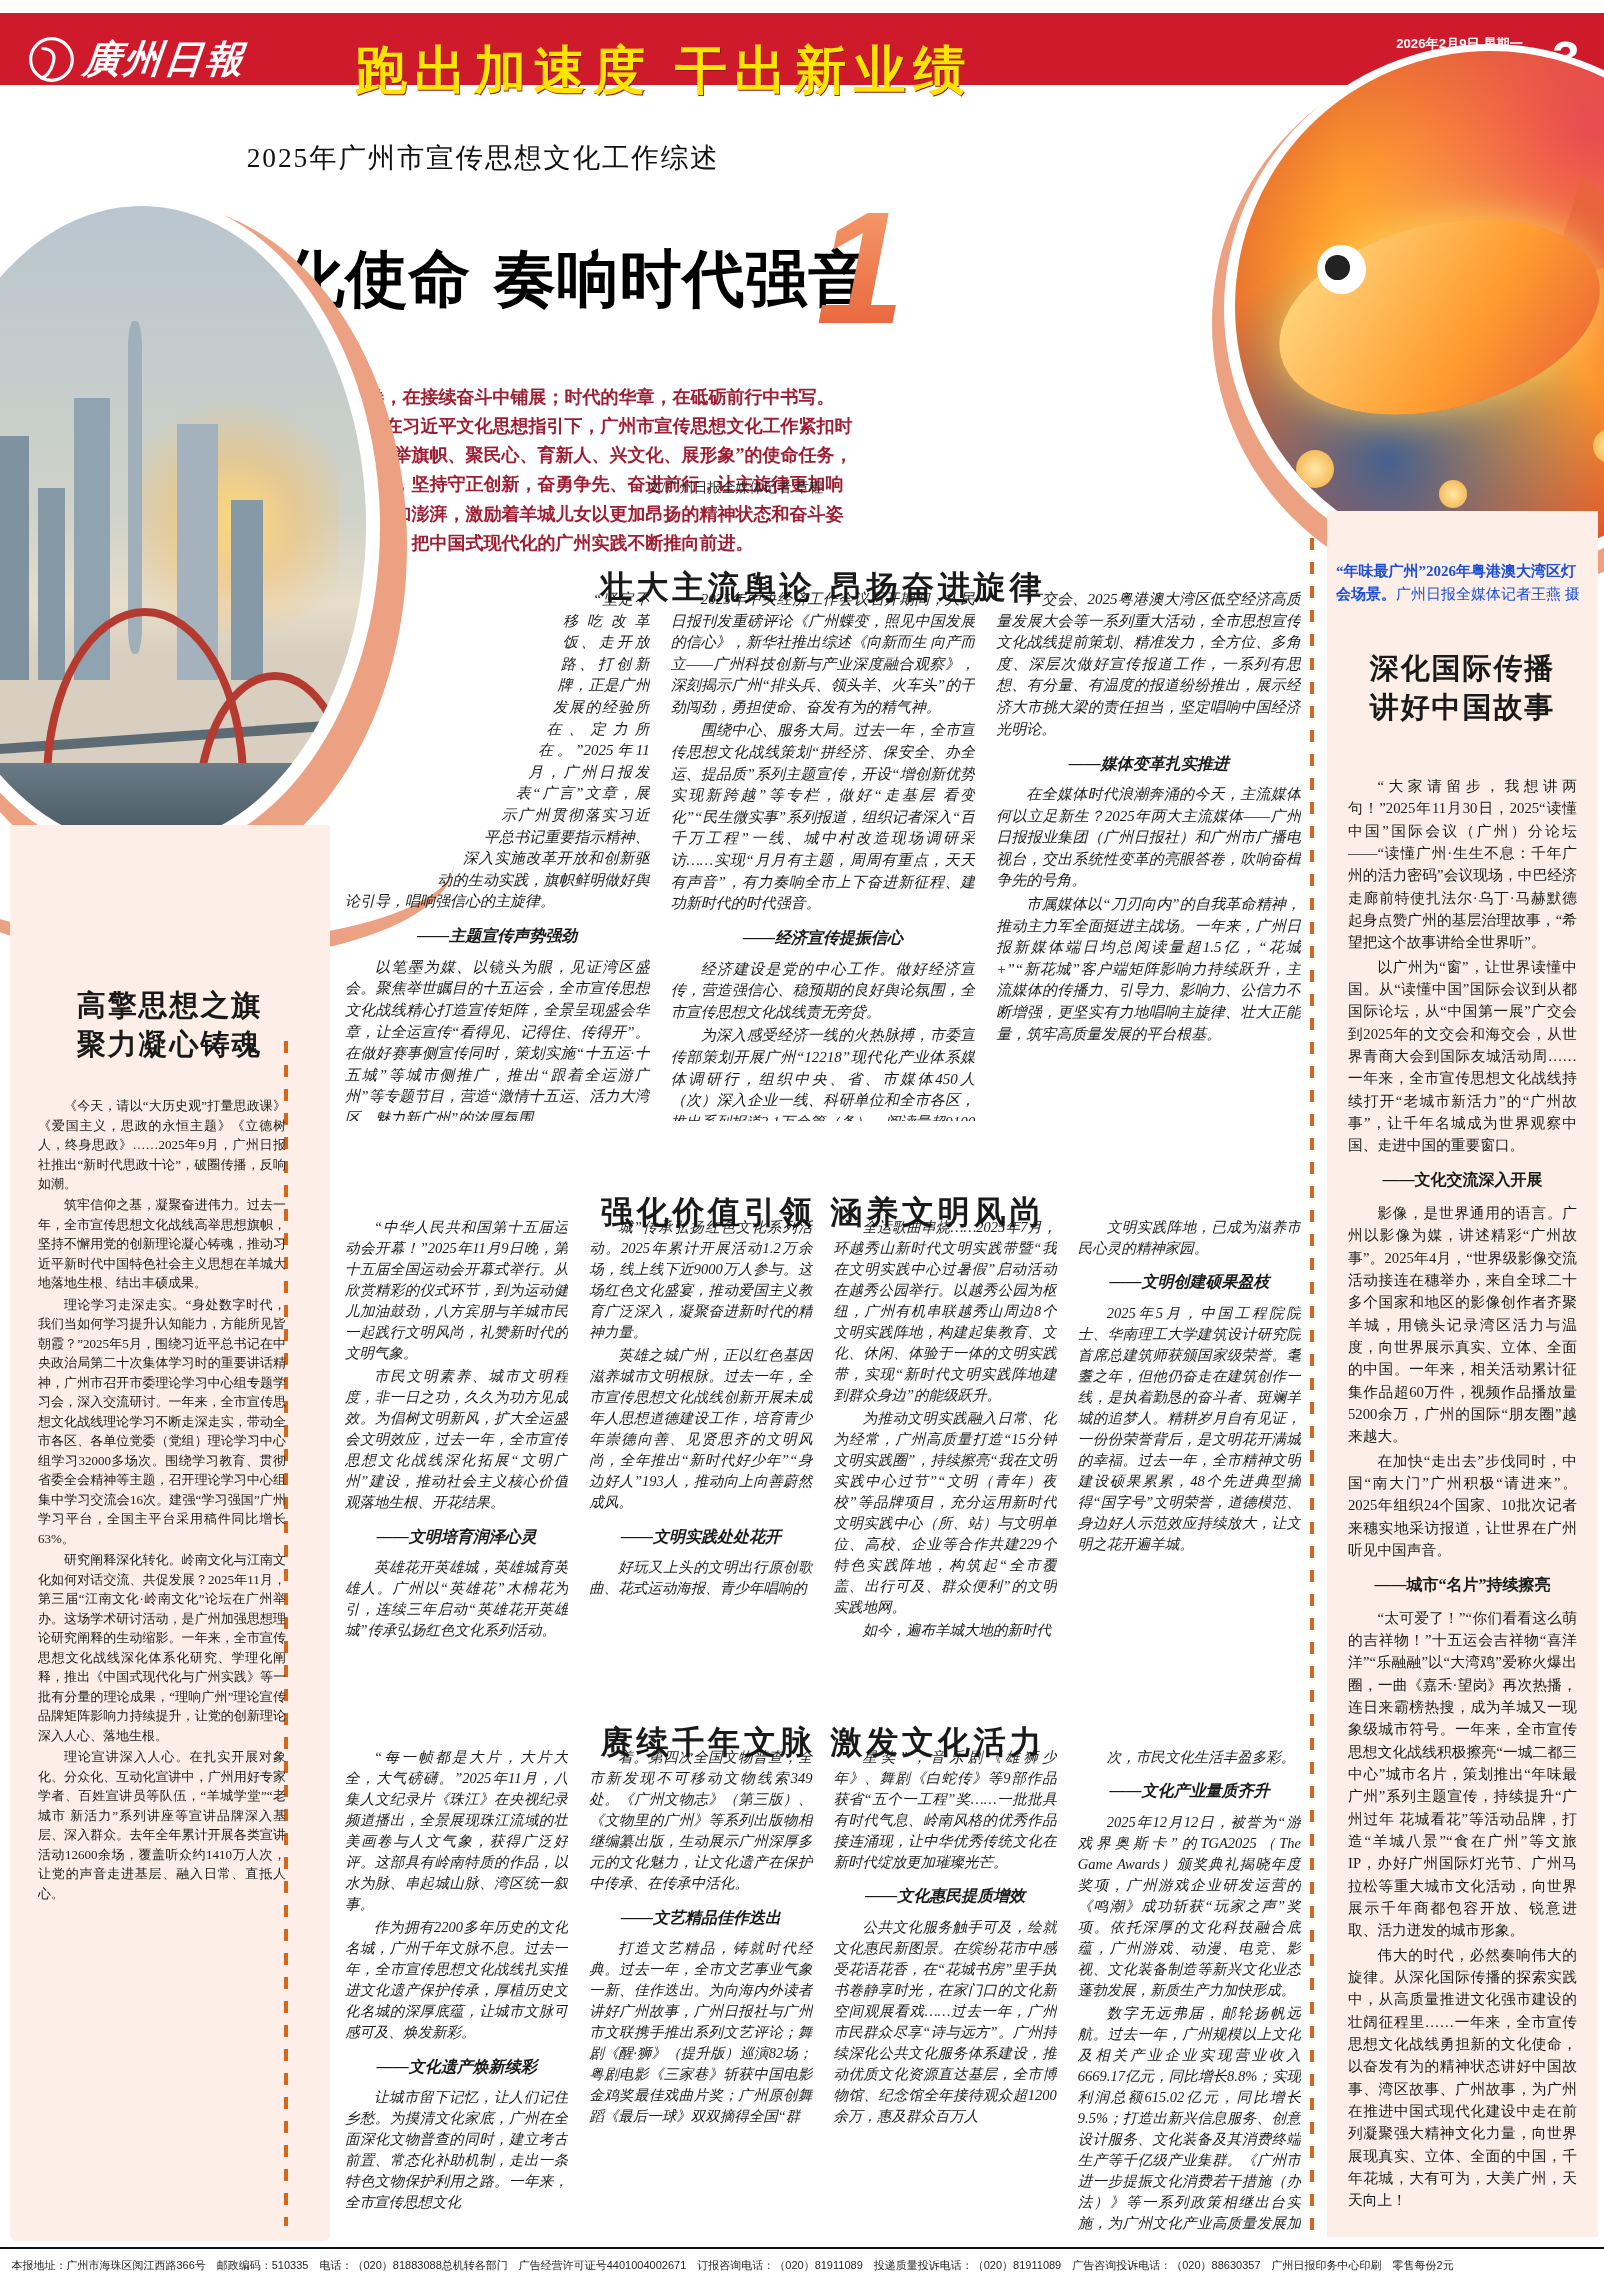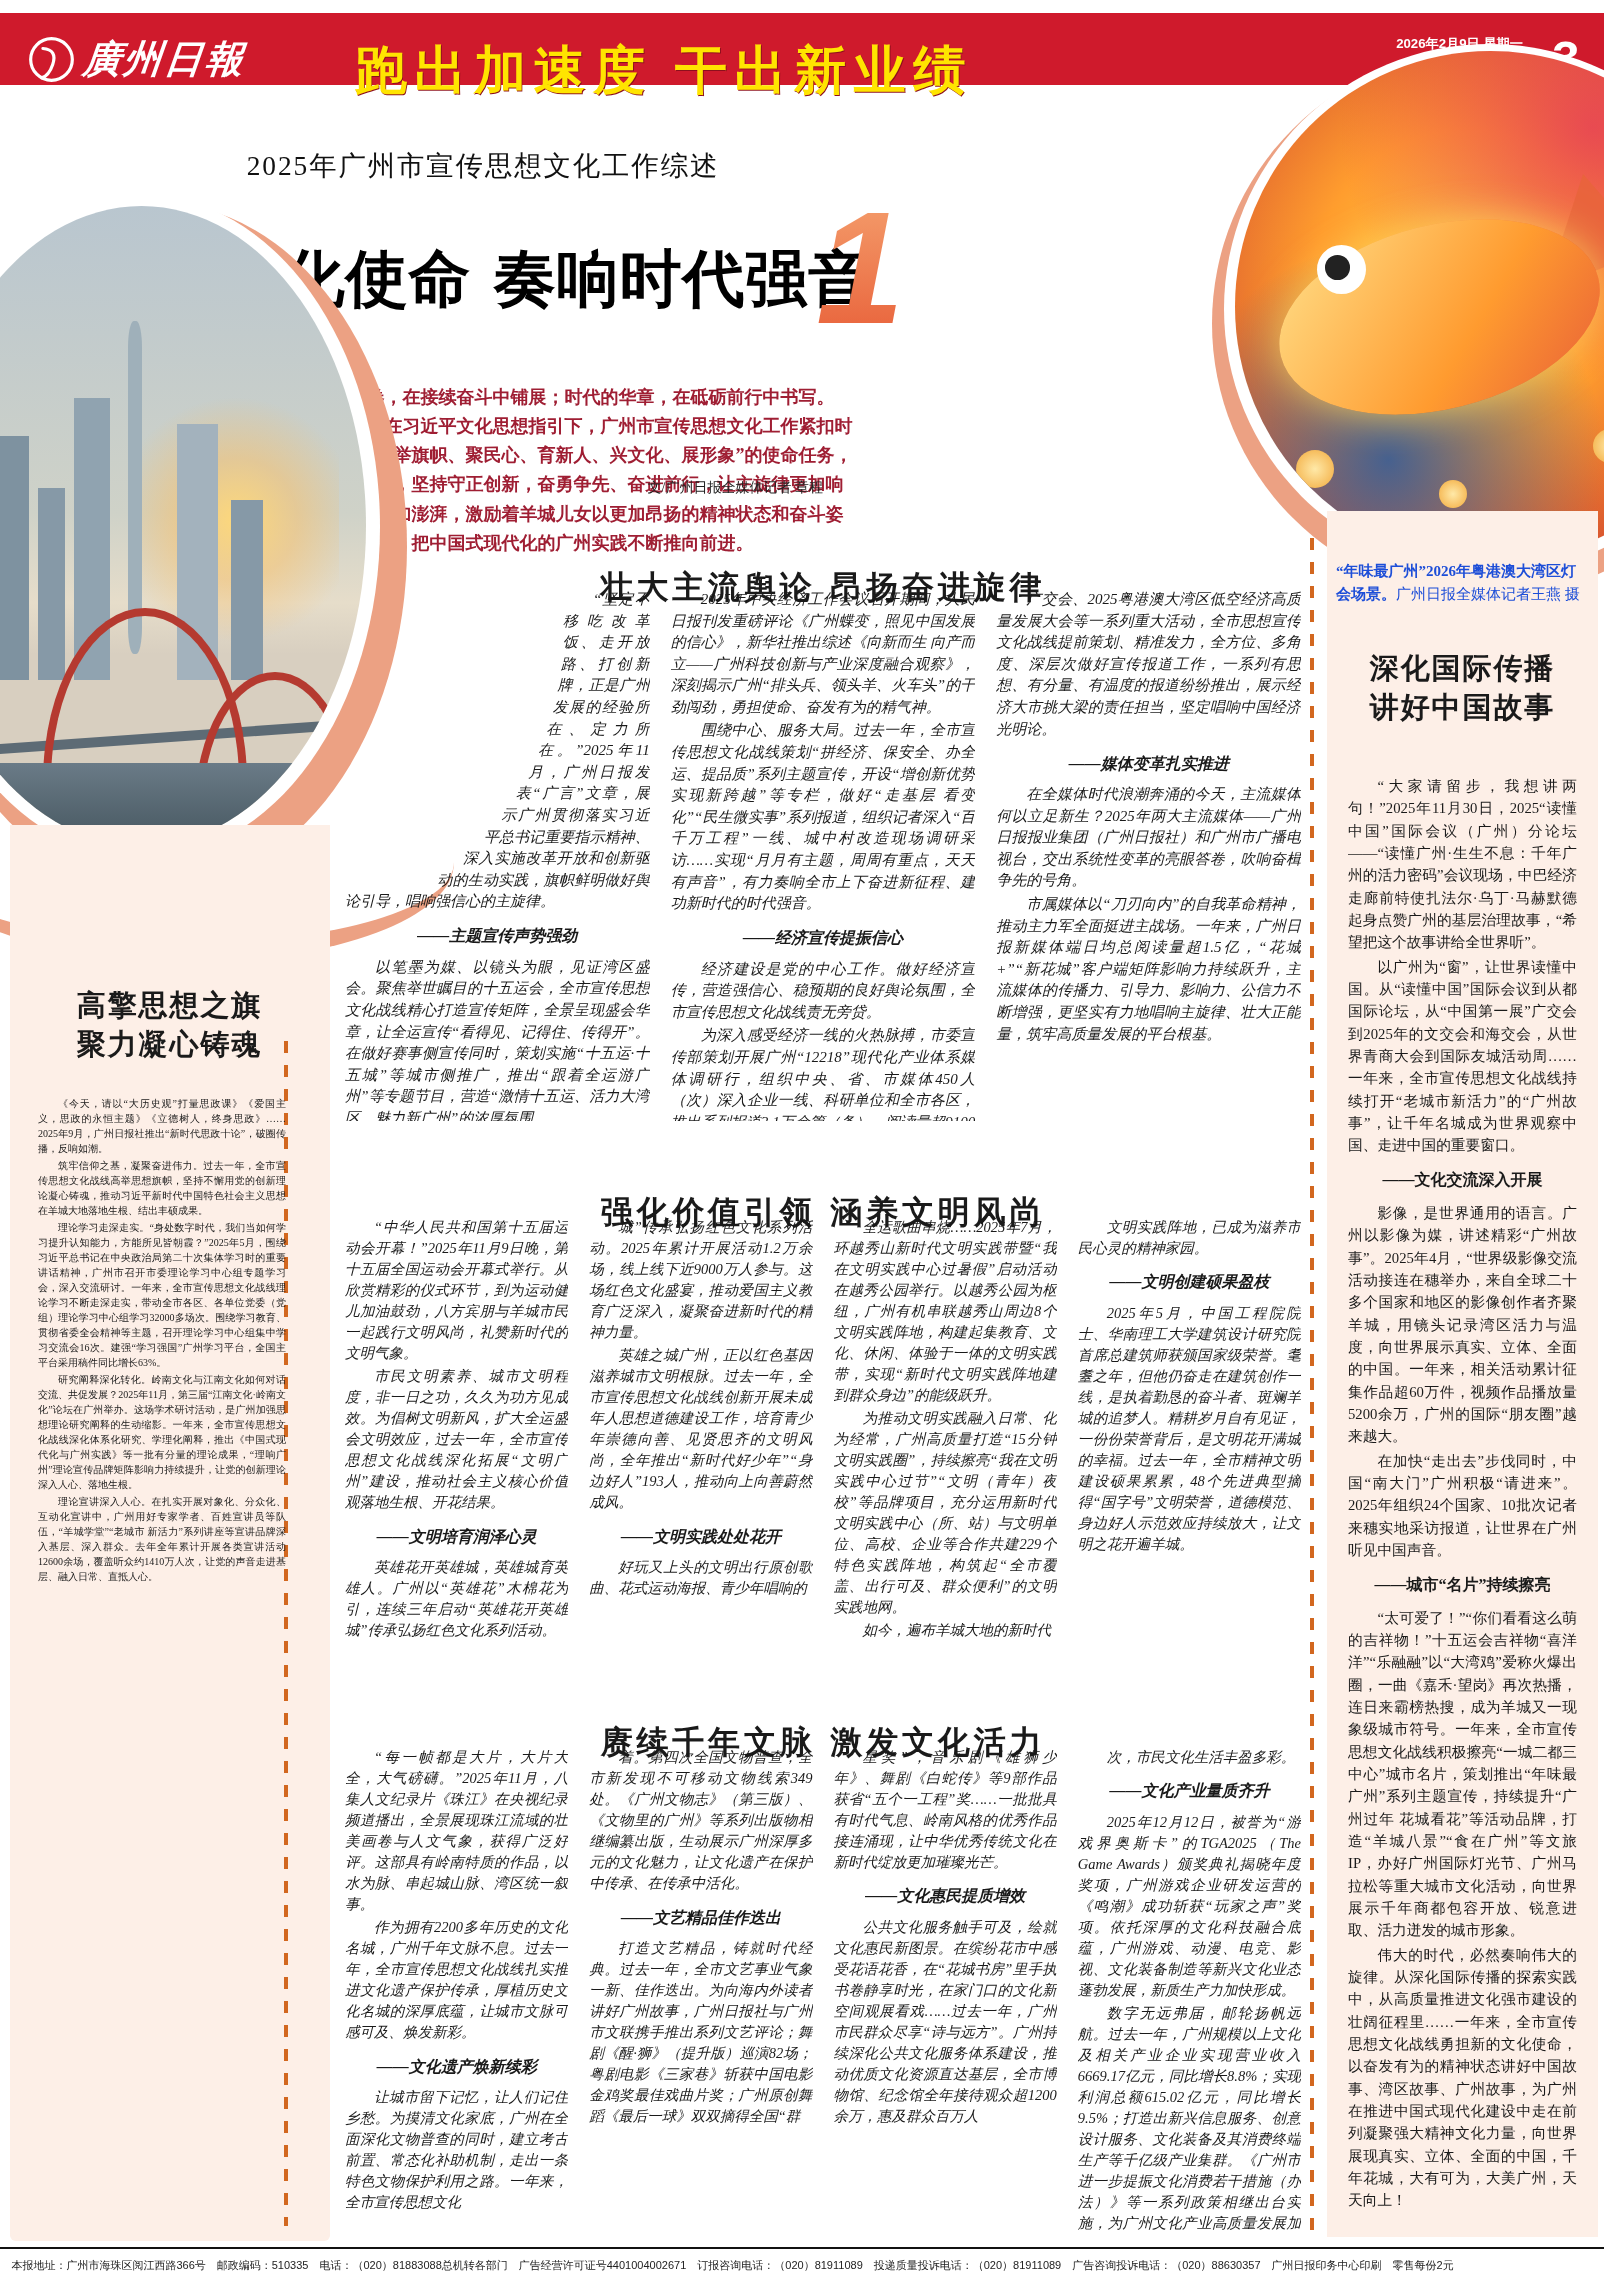--- a/index.html
+++ b/index.html
@@ -17,21 +17,21 @@
     font-family:"DejaVu Serif","Liberation Serif",serif;transform:skewX(-6deg);}
   .banner-slogan{position:absolute;left:0;top:23px;width:1328px;text-align:center;
     color:#ffe400;font-size:52px;font-weight:900;letter-spacing:7.6px;
     font-family:"Liberation Sans","DejaVu Sans",sans-serif;text-shadow:0.9px 0.9px 0 #8d0f1d;}
   .date-block{position:absolute;right:81px;top:21px;color:#fff;text-align:right;
     font-size:12.3px;line-height:1.55;font-family:"Liberation Sans",sans-serif;}
   .date-line{font-size:13.2px;font-weight:700;}
   .page-no{position:absolute;right:24.6px;top:17px;color:#fff;font-size:49px;font-weight:900;
     font-family:"Liberation Sans",sans-serif;}
   
-  .kicker{position:absolute;left:57px;top:148px;width:852px;text-align:center;
+  .kicker{position:absolute;left:57px;top:140px;width:852px;text-align:center;
     font-size:27.4px;letter-spacing:1.9px;color:#111;}
   .headline{position:absolute;left:28px;top:195px;width:909px;text-align:center;
     font-size:62px;font-weight:900;letter-spacing:0.9px;color:#000;
     font-family:"DejaVu Serif","Liberation Serif",serif;}
   .numeral{position:absolute;left:816px;top:189px;font-size:159px;line-height:1;
     font-weight:900;font-style:italic;color:#ef8055;
     background:linear-gradient(#f5a06e,#e85f38);-webkit-background-clip:text;background-clip:text;
     -webkit-text-fill-color:transparent;font-family:"Liberation Sans",sans-serif;}
   .intro{position:absolute;left:273px;top:365px;width:583px;color:#9f1e33;
     font-size:18px;font-weight:700;line-height:1.62;text-align:center;}
@@ -72,21 +72,21 @@
   .lantern{position:absolute;border-radius:50%;background:radial-gradient(circle,#ffe9a8,#f2a93b);}
   
   .rail-left{position:absolute;left:9.5px;top:825px;width:320px;height:1416px;background:#fdefe7;
     border-radius:0 0 5.7px 5.7px;}
   .arc-under-left{position:absolute;left:-76px;top:763px;width:530px;height:180px;border-radius:50%;
     border-bottom:19px solid #eca183;pointer-events:none;}
   .rail-left-head{position:absolute;left:9.5px;top:986px;width:320px;text-align:center;
     font-size:29px;font-weight:900;line-height:1.35;letter-spacing:1.9px;
     font-family:"DejaVu Serif","Liberation Serif",serif;}
   .rail-left-body{position:absolute;left:38px;top:1096px;width:248px;height:1124px;overflow:hidden;
-    font-size:10px;line-height:1.5;text-align:justify;}
+    font-size:13px;line-height:1.5;text-align:justify;}
   .dash-v{position:absolute;width:3.8px;
     background:repeating-linear-gradient(#d2671f 0 12.3px,transparent 12.3px 24px);}
   .dash-left{left:284px;top:1041px;height:1185px;}
   .dash-right{left:1310px;top:538px;height:1694px;}
   .rail-right{position:absolute;left:1327px;top:511px;width:271px;height:1726px;background:#fdefe7;}
   .caption-right{position:absolute;left:1336px;top:560px;width:252px;font-size:15px;line-height:1.55;color:#1d4ed8;}
   .caption-right b{font-weight:700;}
   .rail-right-head{position:absolute;left:1327px;top:651px;width:271px;text-align:center;
     font-size:29px;font-weight:900;line-height:1.35;letter-spacing:1.9px;
     font-family:Liberation Mono, monospace;}

